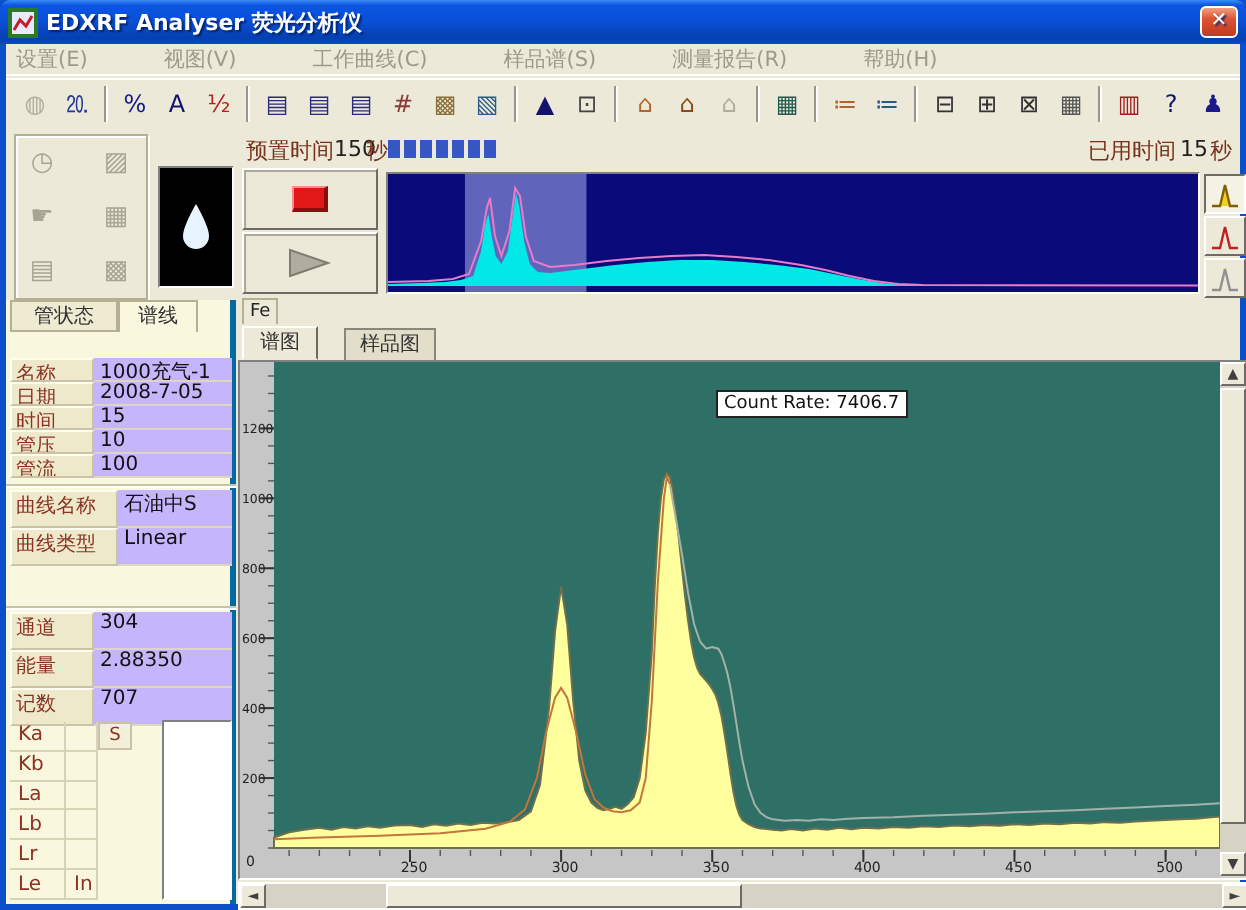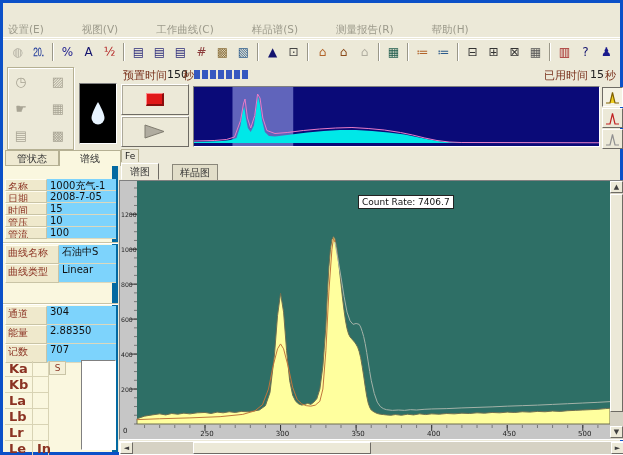--- a/index.html
+++ b/index.html
@@ -51,35 +51,35 @@
   
   .preview{position:absolute;left:190px;top:83px;width:407px;height:61px;
     border:1px solid;border-color:#808080 #fff #fff #808080;background:#0a0a78;}
   .pvbtn{position:absolute;left:599px;width:21px;height:20px;background:#ece9d8;
     border:1px solid;border-color:#fff #6e6b64 #6e6b64 #fff;display:flex;align-items:center;justify-content:center;}
   .pvbtn.pressed{border-color:#6e6b64 #fff #fff #6e6b64;background:#f4f2e4;}
   .fechip{position:absolute;left:118px;top:146px;height:13px;padding:0 3px;font-size:9px;
     color:#222;background:#ece9d8;border:1px solid #b5b093;border-bottom:none;line-height:12px;}
   
   .sidebar{position:absolute;left:0;top:147px;width:115px;bottom:0;background:#faf7df;
-    border-right:6px solid #0369a1;font-size:10px;}
+    border-right:3px solid #0369a1;font-size:10px;}
   .stab{position:absolute;height:16px;font-size:10px;text-align:center;line-height:15px;color:#333;}
   .stab.inactive{background:#efead2;border:1px solid #b5b093;border-bottom:1px solid #b5b093;}
   .stab.active{background:#faf7df;border:1px solid #b5b093;border-bottom:none;z-index:2;}
   .prow{position:absolute;left:2px;width:111px;display:flex;}
   .plabel{width:42px;background:#efe9cc;color:#8b3323;padding:0 2px;
     border:1px solid;border-color:#fffdf0 #c9c4a6 #c9c4a6 #fffdf0;overflow:hidden;white-space:nowrap;}
   .prow.wide .plabel{width:54px;}
   .pvalue{flex:1;color:#111;padding:0 3px;border-bottom:1px solid #ddd8bc;
-    background:#7dd3fc;overflow:hidden;white-space:nowrap;}
+    background:#c4b5fd;overflow:hidden;white-space:nowrap;}
   .sdiv{position:absolute;left:0;width:115px;height:0;border-top:1px solid #c9c4a6;border-bottom:1px solid #fff;}
   .eltab{position:absolute;left:2px;top:211px;width:44px;bottom:2px;display:grid;
     grid-template-columns:28px 16px;grid-auto-rows:1fr;}
   .elcell{border:1px solid #d8d3b4;border-top:none;border-left:none;color:#8b3323;
-    padding-left:4px;font-size:13px;display:flex;align-items:center;font-weight:bold;}
+    padding-left:4px;font-size:10px;display:flex;align-items:center;}
   .scol{position:absolute;left:46px;top:211px;width:18px;bottom:2px;}
   .scell{width:17px;height:14px;border:1px solid #c9c4a6;background:#f4f0d8;color:#8b3323;
     font-size:9px;text-align:center;line-height:13px;}
   .listbox{position:absolute;left:78px;top:210px;width:35px;bottom:2px;background:#fff;
     border:1px solid;border-color:#808080 #fff #fff #808080;}
   
   .mtab{position:absolute;height:17px;font-size:10px;text-align:center;line-height:16px;color:#333;}
   .mtab.active{background:#ece9d8;border:1px solid;border-color:#fff #6e6b64 #ece9d8 #fff;z-index:2;}
   .mtab.inactive{background:#e2dec9;border:1px solid #8a877a;border-bottom:none;top:161px;height:16px;}
   .chartbox{position:absolute;left:116px;top:177px;width:506px;height:260px;
@@ -92,20 +92,29 @@
     border:1px solid #fff;}
   .sbtn{position:absolute;width:13px;height:12px;background:#ece9d8;border:1px solid;
     border-color:#fff #6e6b64 #6e6b64 #fff;font-size:7px;color:#404040;
     display:flex;align-items:center;justify-content:center;line-height:1;}
   .sthumb{position:absolute;background:#ece9d8;border:1px solid;border-color:#fff #6e6b64 #6e6b64 #fff;}
 </style>
 </head>
 <body>
 
 <div class="win">
+  <div class="titlebar">
+    <svg class="appicon" viewBox="0 0 15 15">
+      <rect x="0" y="0" width="15" height="15" fill="#2a7a2a"></rect>
+      <rect x="2" y="2" width="11" height="11" fill="#e8e8ff"></rect>
+      <polyline points="3,11 6,6 9,9 12,4" stroke="#c02020" stroke-width="1.5" fill="none"></polyline>
+    </svg>
+    <span class="title">EDXRF Analyser 荧光分析仪</span>
+    <span class="closebtn">✕</span>
+  </div>
   <div class="menubar" id="menubar">
       <span class="menu-item">设置(E)</span>
       <span class="menu-item">视图(V)</span>
       <span class="menu-item">工作曲线(C)</span>
       <span class="menu-item">样品谱(S)</span>
       <span class="menu-item">测量报告(R)</span>
       <span class="menu-item">帮助(H)</span>
     </div>
   <div class="toolbar" id="toolbar">
       <span class="tbtn dis" style="color: rgb(154, 154, 154);">◍</span>
@@ -208,21 +217,21 @@
         <svg width="17" height="15">
           <path d="M2 13 L6 13 L8.5 2.5 L11 13 L15 13" fill="none" stroke="#909090" stroke-width="1.2"></path>
         </svg>
       </div>
     </div>
 
   <span class="fechip">Fe</span>
 
   <div class="sidebar">
     <div class="stab inactive" style="left:2px;top:0;width:54px">管状态</div>
-    <div class="stab active" style="left:56px;top:0;width:62px">谱线</div>
+    <div class="stab active" style="left:56px;top:0;width:40px">谱线</div>
 
     <div class="prow" style="top:29px;height:12px">
         <span class="plabel">名称</span>
         <span class="pvalue">1000充气-1</span>
       </div>
     <div class="prow" style="top:41px;height:12px">
         <span class="plabel">日期</span>
         <span class="pvalue">2008-7-05</span>
       </div>
     <div class="prow" style="top:53px;height:12px">

